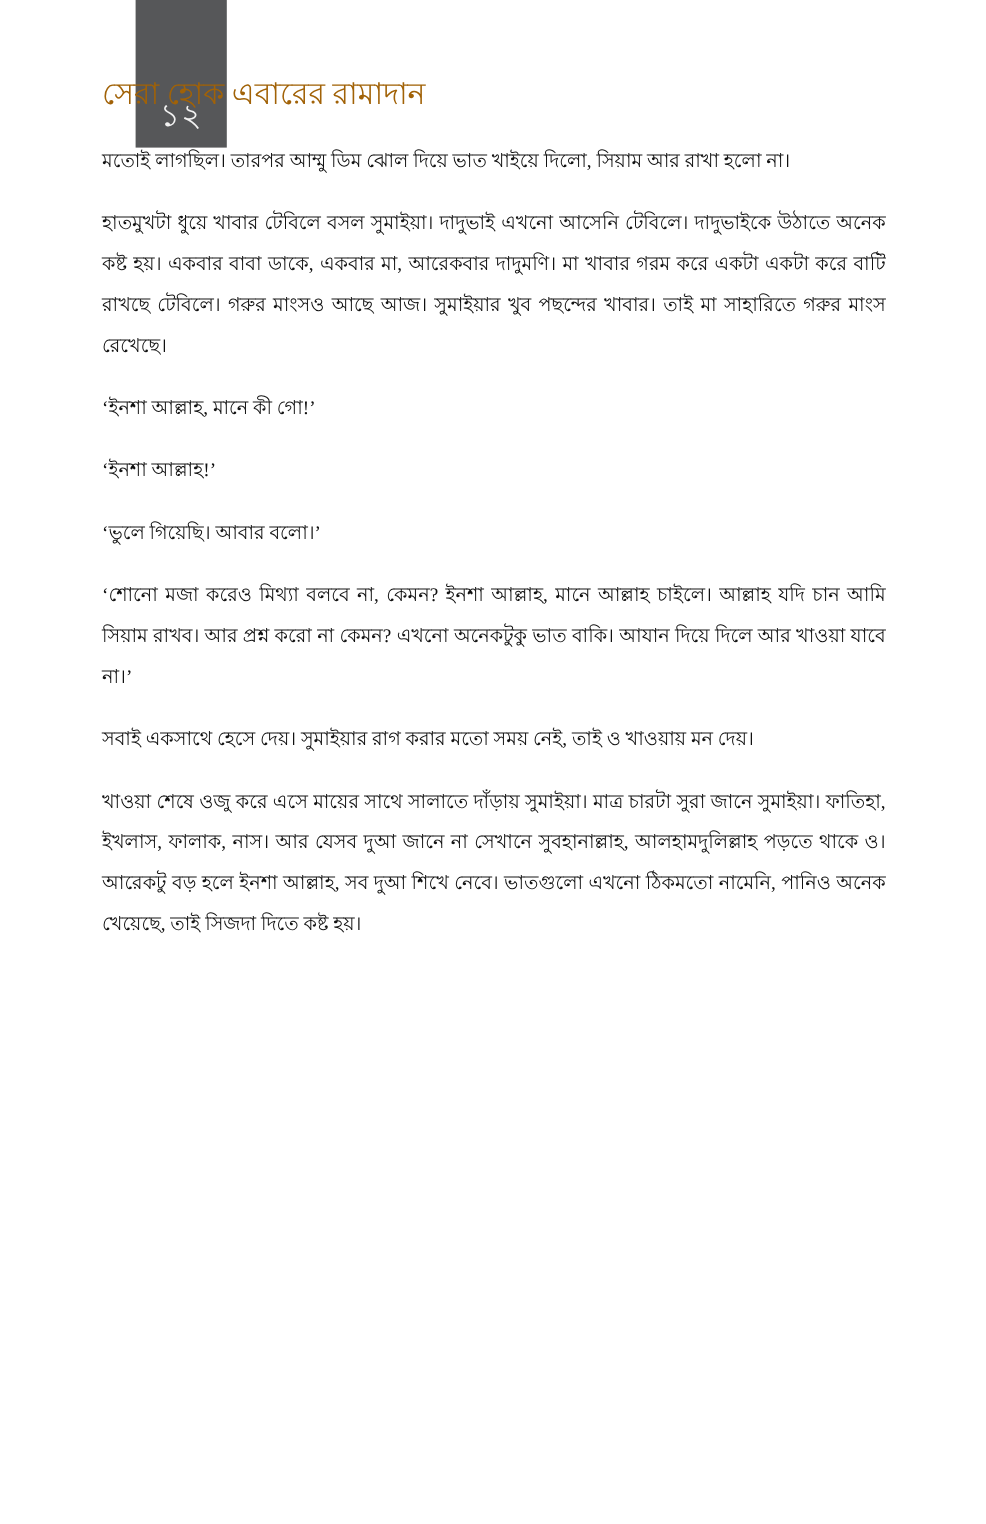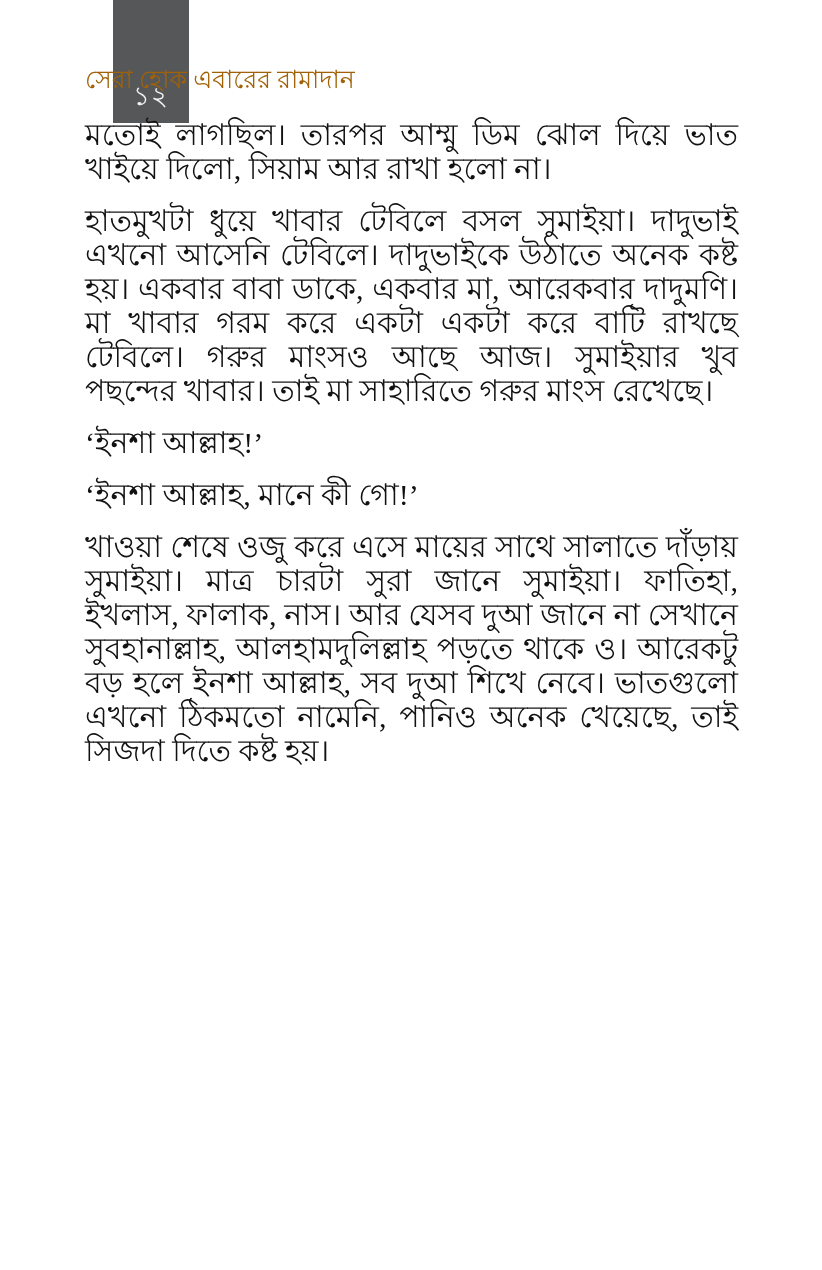--- a/index.html
+++ b/index.html
@@ -43,21 +43,21 @@
     font-size: 25px;
     line-height: 32px;
     color: #a16207;
   }
   .body-text {
     position: absolute;
     left: 85px;
     top: 118px;
     width: 653px;
     color: #111111;
-    font-size: 30px;
+    font-size: 16px;
     line-height: 34px;
   }
   .body-text p {
     margin: 0 0 18px 0;
   }
   .body-text p.narrative {
     text-align: justify;
   }
   .body-text p.dialogue {
     text-align: left;
@@ -70,18 +70,21 @@
 
   <div class="corner-block">
     <span class="page-number">১২</span>
   </div>
 
   <div class="running-title">সেরা হোক এবারের রামাদান</div>
 
   <div class="body-text">
       <p class="narrative">মতোই লাগছিল। তারপর আম্মু ডিম ঝোল দিয়ে ভাত খাইয়ে দিলো, সিয়াম আর রাখা হলো না।</p>
       <p class="narrative">হাতমুখটা ধুয়ে খাবার টেবিলে বসল সুমাইয়া। দাদুভাই এখনো আসেনি টেবিলে। দাদুভাইকে উঠাতে অনেক কষ্ট হয়। একবার বাবা ডাকে, একবার মা, আরেকবার দাদুমণি। মা খাবার গরম করে একটা একটা করে বাটি রাখছে টেবিলে। গরুর মাংসও আছে আজ। সুমাইয়ার খুব পছন্দের খাবার। তাই মা সাহারিতে গরুর মাংস রেখেছে।</p>
+      <p class="dialogue">‘ইনশা আল্লাহ, মানে কী গো!’</p>
       <p class="dialogue">‘ইনশা আল্লাহ!’</p>
-      <p class="dialogue">‘ইনশা আল্লাহ, মানে কী গো!’</p>
+      <p class="dialogue">‘ভুলে গিয়েছি। আবার বলো।’</p>
+      <p class="narrative">‘শোনো মজা করেও মিথ্যা বলবে না, কেমন? ইনশা আল্লাহ, মানে আল্লাহ চাইলে। আল্লাহ যদি চান আমি সিয়াম রাখব। আর প্রশ্ন করো না কেমন? এখনো অনেকটুকু ভাত বাকি। আযান দিয়ে দিলে আর খাওয়া যাবে না।’</p>
+      <p class="narrative">সবাই একসাথে হেসে দেয়। সুমাইয়ার রাগ করার মতো সময় নেই, তাই ও খাওয়ায় মন দেয়।</p>
       <p class="narrative">খাওয়া শেষে ওজু করে এসে মায়ের সাথে সালাতে দাঁড়ায় সুমাইয়া। মাত্র চারটা সুরা জানে সুমাইয়া। ফাতিহা, ইখলাস, ফালাক, নাস। আর যেসব দুআ জানে না সেখানে সুবহানাল্লাহ, আলহামদুলিল্লাহ পড়তে থাকে ও। আরেকটু বড় হলে ইনশা আল্লাহ, সব দুআ শিখে নেবে। ভাতগুলো এখনো ঠিকমতো নামেনি, পানিও অনেক খেয়েছে, তাই সিজদা দিতে কষ্ট হয়।</p>
     </div>
 
 </div>
 
 </body></html>

